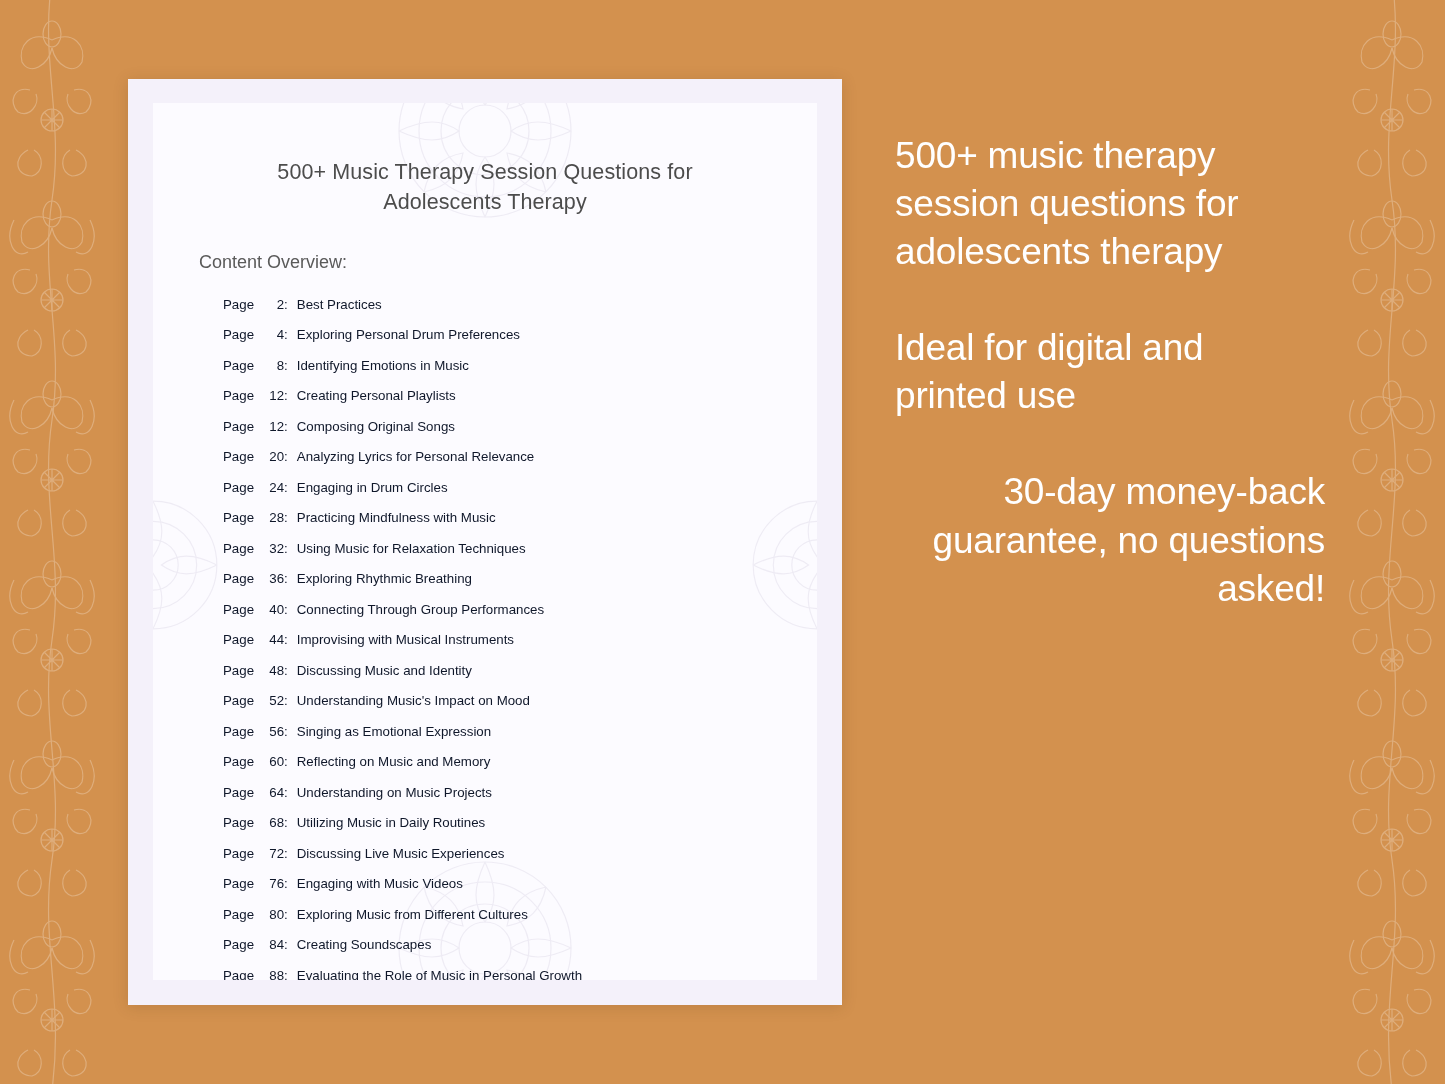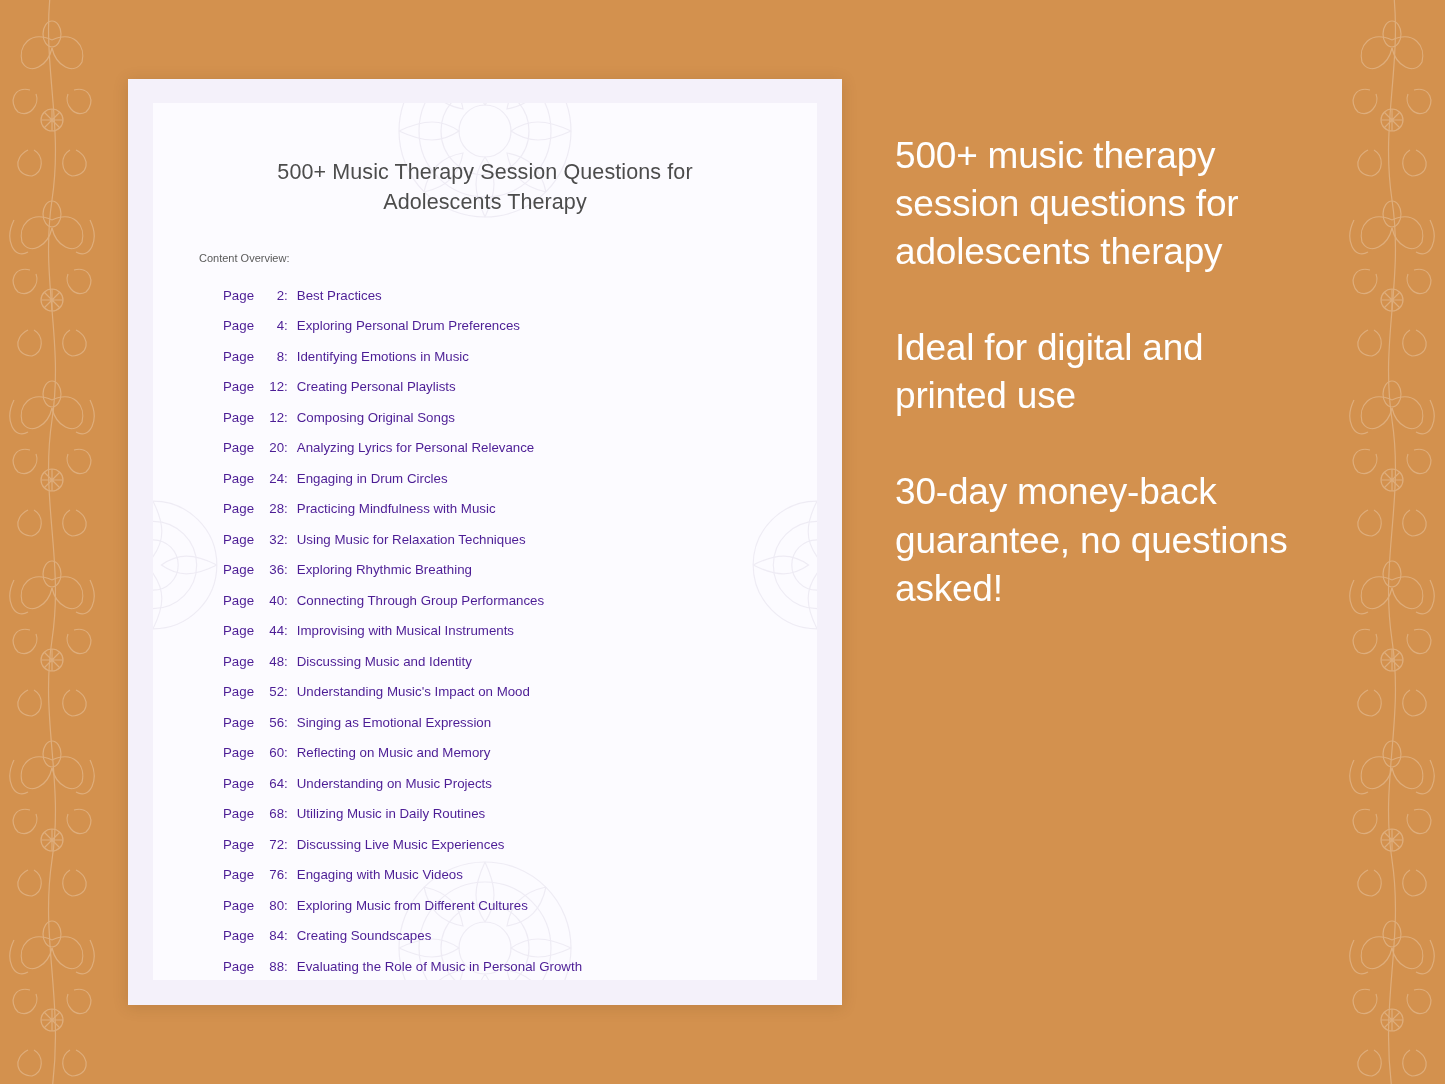--- a/index.html
+++ b/index.html
@@ -65,34 +65,34 @@
     text-align: center;
     font-size: 21.5px;
     line-height: 1.38;
     font-weight: 400;
     color: #4c4c4c;
     letter-spacing: 0.1px;
   }
   .overview-label {
     position: relative;
     margin: 35px 0 0 46px;
-    font-size: 11px;
+    font-size: 18px;
     color: #5a5a5a;
     font-weight: 400;
   }
   .toc {
     position: relative;
     margin: 16px 0 0 0;
     padding: 0 0 0 70px;
     list-style: none;
   }
   .toc li {
     display: flex;
     font-size: 13.3px;
-    color: #4c1d95;
+    color: #0f172a;
     line-height: 1;
     padding: 8.6px 0;
     white-space: nowrap;
   }
   .toc .pg-word { }
   .toc .pg-num {
     display: inline-block;
     width: 26px;
     text-align: right;
     margin-left: 4px;
@@ -108,21 +108,21 @@
     width: 430px;
   }
   .marketing p {
     margin: 0 0 48px 0;
     color: #ffffff;
     font-size: 37px;
     line-height: 1.30;
     font-weight: 400;
     letter-spacing: -0.2px;
   }
-  .marketing p:last-child { margin-bottom: 0; }
+  .marketing p:last-child { margin-bottom: 0; text-align: right; }
 </style>
 </head>
 <body>
 
 <div class="border-strip left">
   <svg width="105" height="1084" viewBox="0 0 105 1084" xmlns="http://www.w3.org/2000/svg">
     <g stroke="#ffffff" stroke-width="1.2" fill="none" opacity="0.85">
       <path d="M52 -20 C 40 60, 64 120, 52 200 C 40 280, 64 340, 52 420 C 40 500, 64 560, 52 640 C 40 720, 64 780, 52 860 C 40 940, 64 1000, 52 1090"></path>
       <g id="lf1">
         <path d="M52 40 C 30 30, 18 46, 22 62 C 30 76, 48 66, 52 48"></path>

